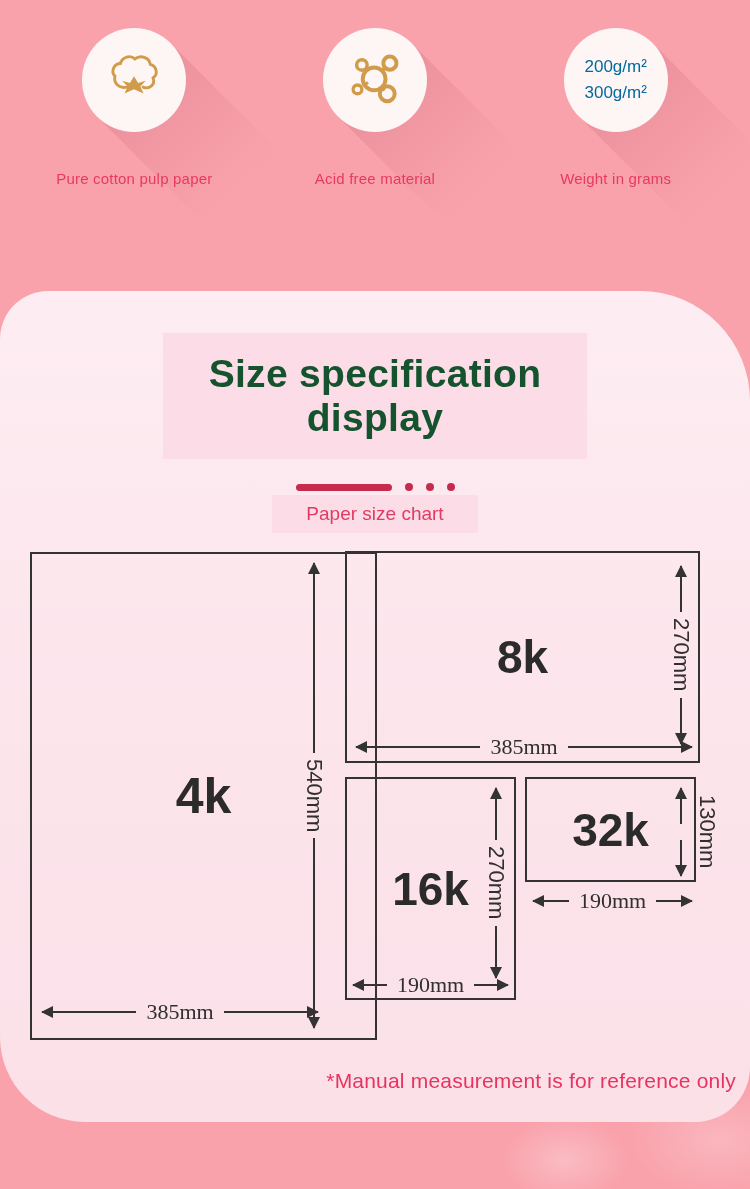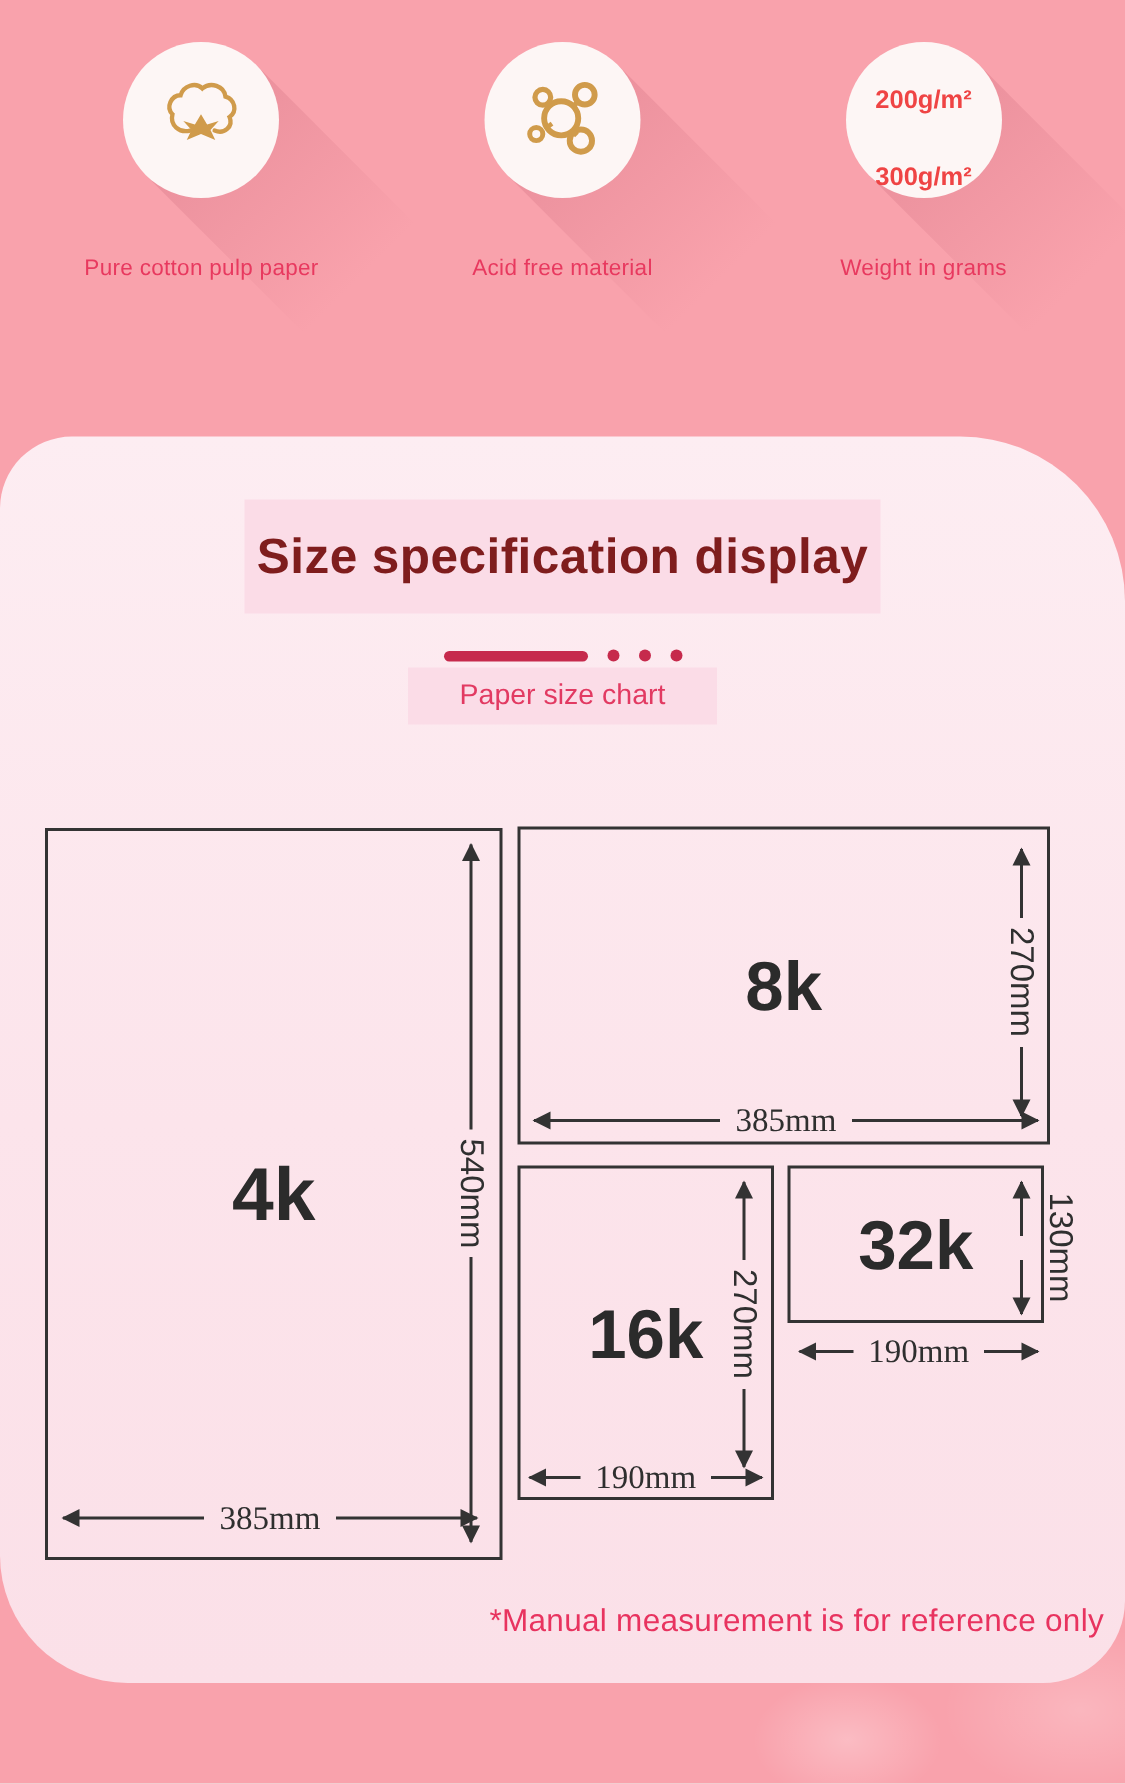--- a/index.html
+++ b/index.html
@@ -22,49 +22,49 @@
   }
   .circle{
     position:relative;z-index:1;width:104px;height:104px;border-radius:50%;
     background:#fdf6f5;margin:0 auto;display:flex;flex-direction:column;
     align-items:center;justify-content:center;
   }
   .flabel{
     position:relative;z-index:1;margin-top:38px;color:#e8395f;font-size:15px;
     letter-spacing:.2px;white-space:nowrap;
   }
-  .wline{color:#ef4444;font-size:17px;font-weight:700;line-height:1.55;margin-top:25px;}
+  .wline{color:#0369a1;font-size:17px;font-weight:400;line-height:1.55;}
   
   .panel{
     position:absolute;left:0;top:291px;width:750px;height:831px;
     border-radius:48px 110px 55px 85px;
     background:linear-gradient(180deg,#fdedf2 0%,#fce4eb 55%,#fbe0e8 100%);
     z-index:2;
   }
   .title-banner{
     width:424px;margin:42px auto 0;padding:19px 0;background:#fbdce7;
     text-align:center;
   }
   .title-banner h1{
-    margin:0;font-size:33px;font-weight:700;color:#7f1d1d;letter-spacing:.3px;
+    margin:0;font-size:39px;font-weight:700;color:#14532d;letter-spacing:.3px;
   }
   .divider{display:flex;align-items:center;justify-content:center;margin-top:24px;gap:13px;}
   .dline{width:96px;height:7px;border-radius:4px;background:#c62a4c;}
   .dot{width:8px;height:8px;border-radius:50%;background:#c62a4c;}
   .chart-band{
     width:206px;margin:4px auto 0;padding:8px 0;background:#fbdce7;
     text-align:center;font-size:19px;color:#e23a62;
   }
   
   .prect{
     position:absolute;border:2px solid #333;box-sizing:border-box;
     display:flex;align-items:center;justify-content:center;
   }
   .rname{font-size:46px;font-weight:600;color:#2b2b2b;}
-  .r4k{left:30px;top:261px;width:305px;height:488px;}
+  .r4k{left:30px;top:261px;width:347px;height:488px;}
   .r4k .rname{font-size:50px;}
   .r8k{left:345px;top:260px;width:355px;height:212px;}
   .r16k{left:345px;top:486px;width:171px;height:223px;}
   .r32k{left:525px;top:486px;width:171px;height:105px;}
   .vdim{position:absolute;display:flex;flex-direction:column;align-items:center;}
   .hdim{position:absolute;display:flex;flex-direction:row;align-items:center;}
   .vseg{width:2px;background:#333;flex:1;position:relative;}
   .vseg.a-up::before{
     content:"";position:absolute;top:-1px;left:-5px;
     border-left:6px solid transparent;border-right:6px solid transparent;

